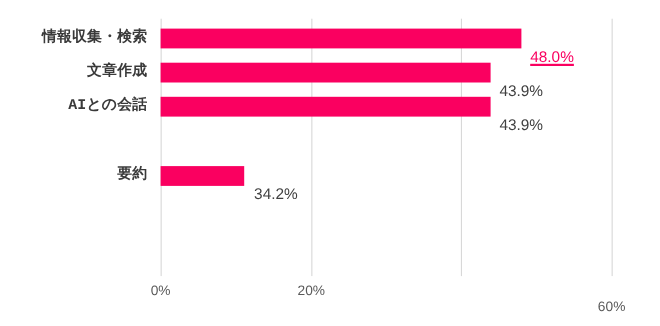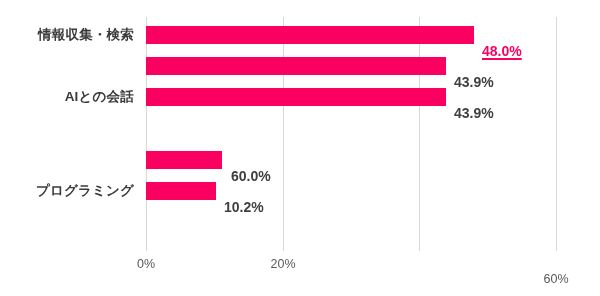--- a/index.html
+++ b/index.html
@@ -44,33 +44,34 @@
     position: absolute;
     left: 0;
     width: 134px;
     text-align: right;
     font-size: 13.5px;
     font-weight: 700;
     color: #3a3a3a;
     line-height: 1;
     white-space: nowrap;
     letter-spacing: 0.2px;
+    font-family: Liberation Mono, monospace;
   }
 
   .bar {
     position: absolute;
     left: 146px;
     height: 18px;
     background: #fa0060;
   }
 
   .bar-value {
     position: absolute;
     font-size: 14px;
-    font-weight: 700;
+    font-weight: 400;
     color: #3f3f3f;
     line-height: 1;
     white-space: nowrap;
     margin-top: 32px;
   }
 
   .bar-value.highlight {
     color: #fa0060;
     text-decoration: underline;
     text-decoration-thickness: 2px;
@@ -98,41 +99,38 @@
   <div class="gridline" style="left:419px;"></div>
   <div class="gridline" style="left:556px;"></div>
 
   <div class="row" style="top:22px;">
     <div class="cat-label">情報収集・検索</div>
     <div class="bar" style="width:327.6px;"></div>
     <div class="bar-value highlight" style="left:482px;">48.0%</div>
   </div>
 
   <div class="row" style="top:53px;">
+    <div class="cat-label">文章作成</div>
     <div class="bar" style="width:299.6px;"></div>
     <div class="bar-value" style="left:454px;">43.9%</div>
   </div>
 
   <div class="row" style="top:84px;padding-left:20px;">
     <div class="cat-label">AIとの会話</div>
     <div class="bar" style="width:299.6px;"></div>
     <div class="bar-value" style="left:454px;">43.9%</div>
   </div>
 
 
   <div class="row" style="top:147px;">
+    <div class="cat-label">要約</div>
     <div class="bar" style="width:76.4px;"></div>
-    <div class="bar-value" style="left:231px;">60.0%</div>
+    <div class="bar-value" style="left:231px;">34.2%</div>
   </div>
 
-  <div class="row" style="top:178px;">
-    <div class="cat-label">プログラミング</div>
-    <div class="bar" style="width:69.6px;"></div>
-    <div class="bar-value" style="left:224px;">10.2%</div>
-  </div>
 
 
   <div class="xaxis-tick" style="left:146px;">0%</div>
   <div class="xaxis-tick" style="left:283px;">20%</div>
   <div class="xaxis-tick" style="left:419px;margin-top:39px;">40%</div>
   <div class="xaxis-tick" style="left:556px;margin-top:15px;">60%</div>
 
 </div>
 
 </body></html>

